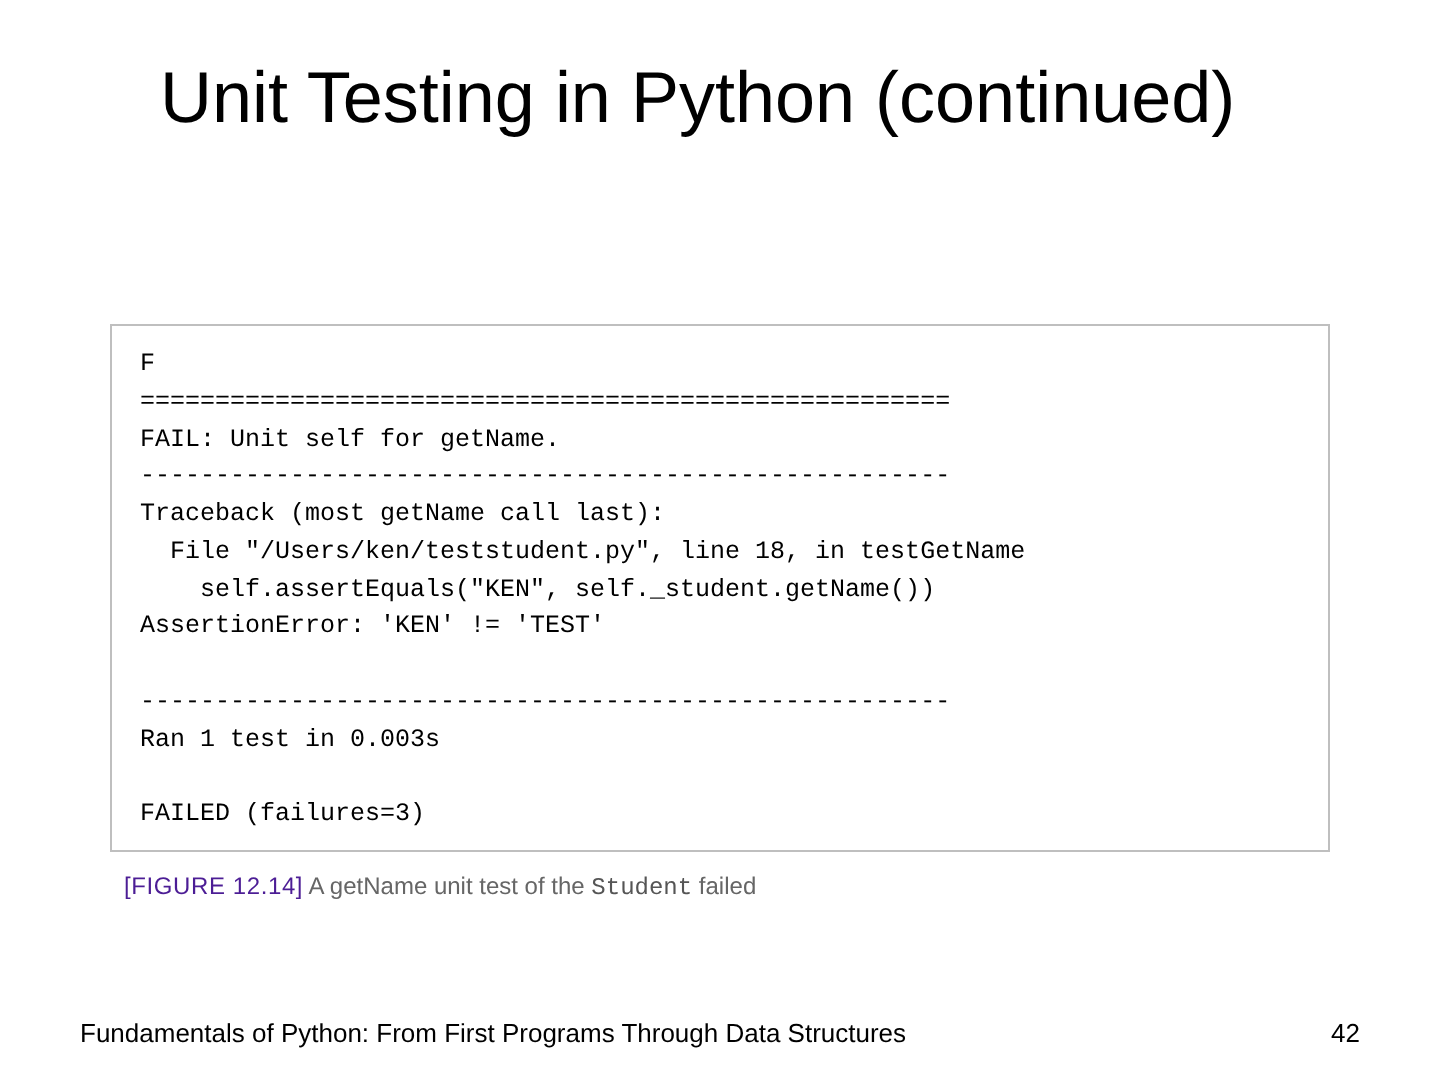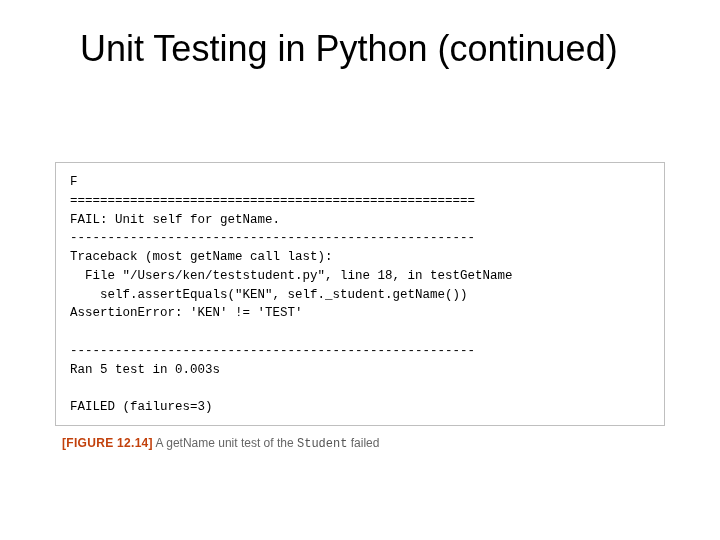--- a/index.html
+++ b/index.html
@@ -39,22 +39,22 @@
     white-space: pre;
     background: #fff;
   }
   .caption {
     margin: 10px 0 0 22px;
     font-size: 12px;
     color: #666;
     font-family: Arial, sans-serif;
   }
   .caption .fig-label {
-    color: #c2410c;
-    font-weight: bold;
+    color: #4c1d95;
+    font-weight: normal;
     letter-spacing: 0.3px;
   }
   .caption .fig-class {
     font-family: "Courier New", Courier, monospace;
     font-weight: normal;
     color: #555;
   }
   .footer {
     position: absolute;
     bottom: 16px;
@@ -79,22 +79,26 @@
   <div class="code-box"><span>F</span>
 <span>======================================================</span>
 <span>FAIL: Unit self for getName.</span>
 <span>------------------------------------------------------</span>
 <span>Traceback (most getName call last):</span>
 <span>  File "/Users/ken/teststudent.py", line 18, in testGetName</span>
 <span>    self.assertEquals("KEN", self._student.getName())</span>
 <span>AssertionError: 'KEN' != 'TEST'</span>
 <span></span>
 <span>------------------------------------------------------</span>
-<span>Ran 5 test in 0.003s</span>
+<span>Ran 1 test in 0.003s</span>
 <span></span>
 <span>FAILED (failures=3)</span></div>
 
   <div class="caption">
     <span class="fig-label">[FIGURE 12.14]</span><span> A getName unit test of the </span><span class="fig-class">Student</span><span> failed</span>
   </div>
 
+  <div class="footer">
+    <span>Fundamentals of Python: From First Programs Through Data Structures</span>
+    <span>42</span>
+  </div>
 
 </div>
 
 </body></html>

